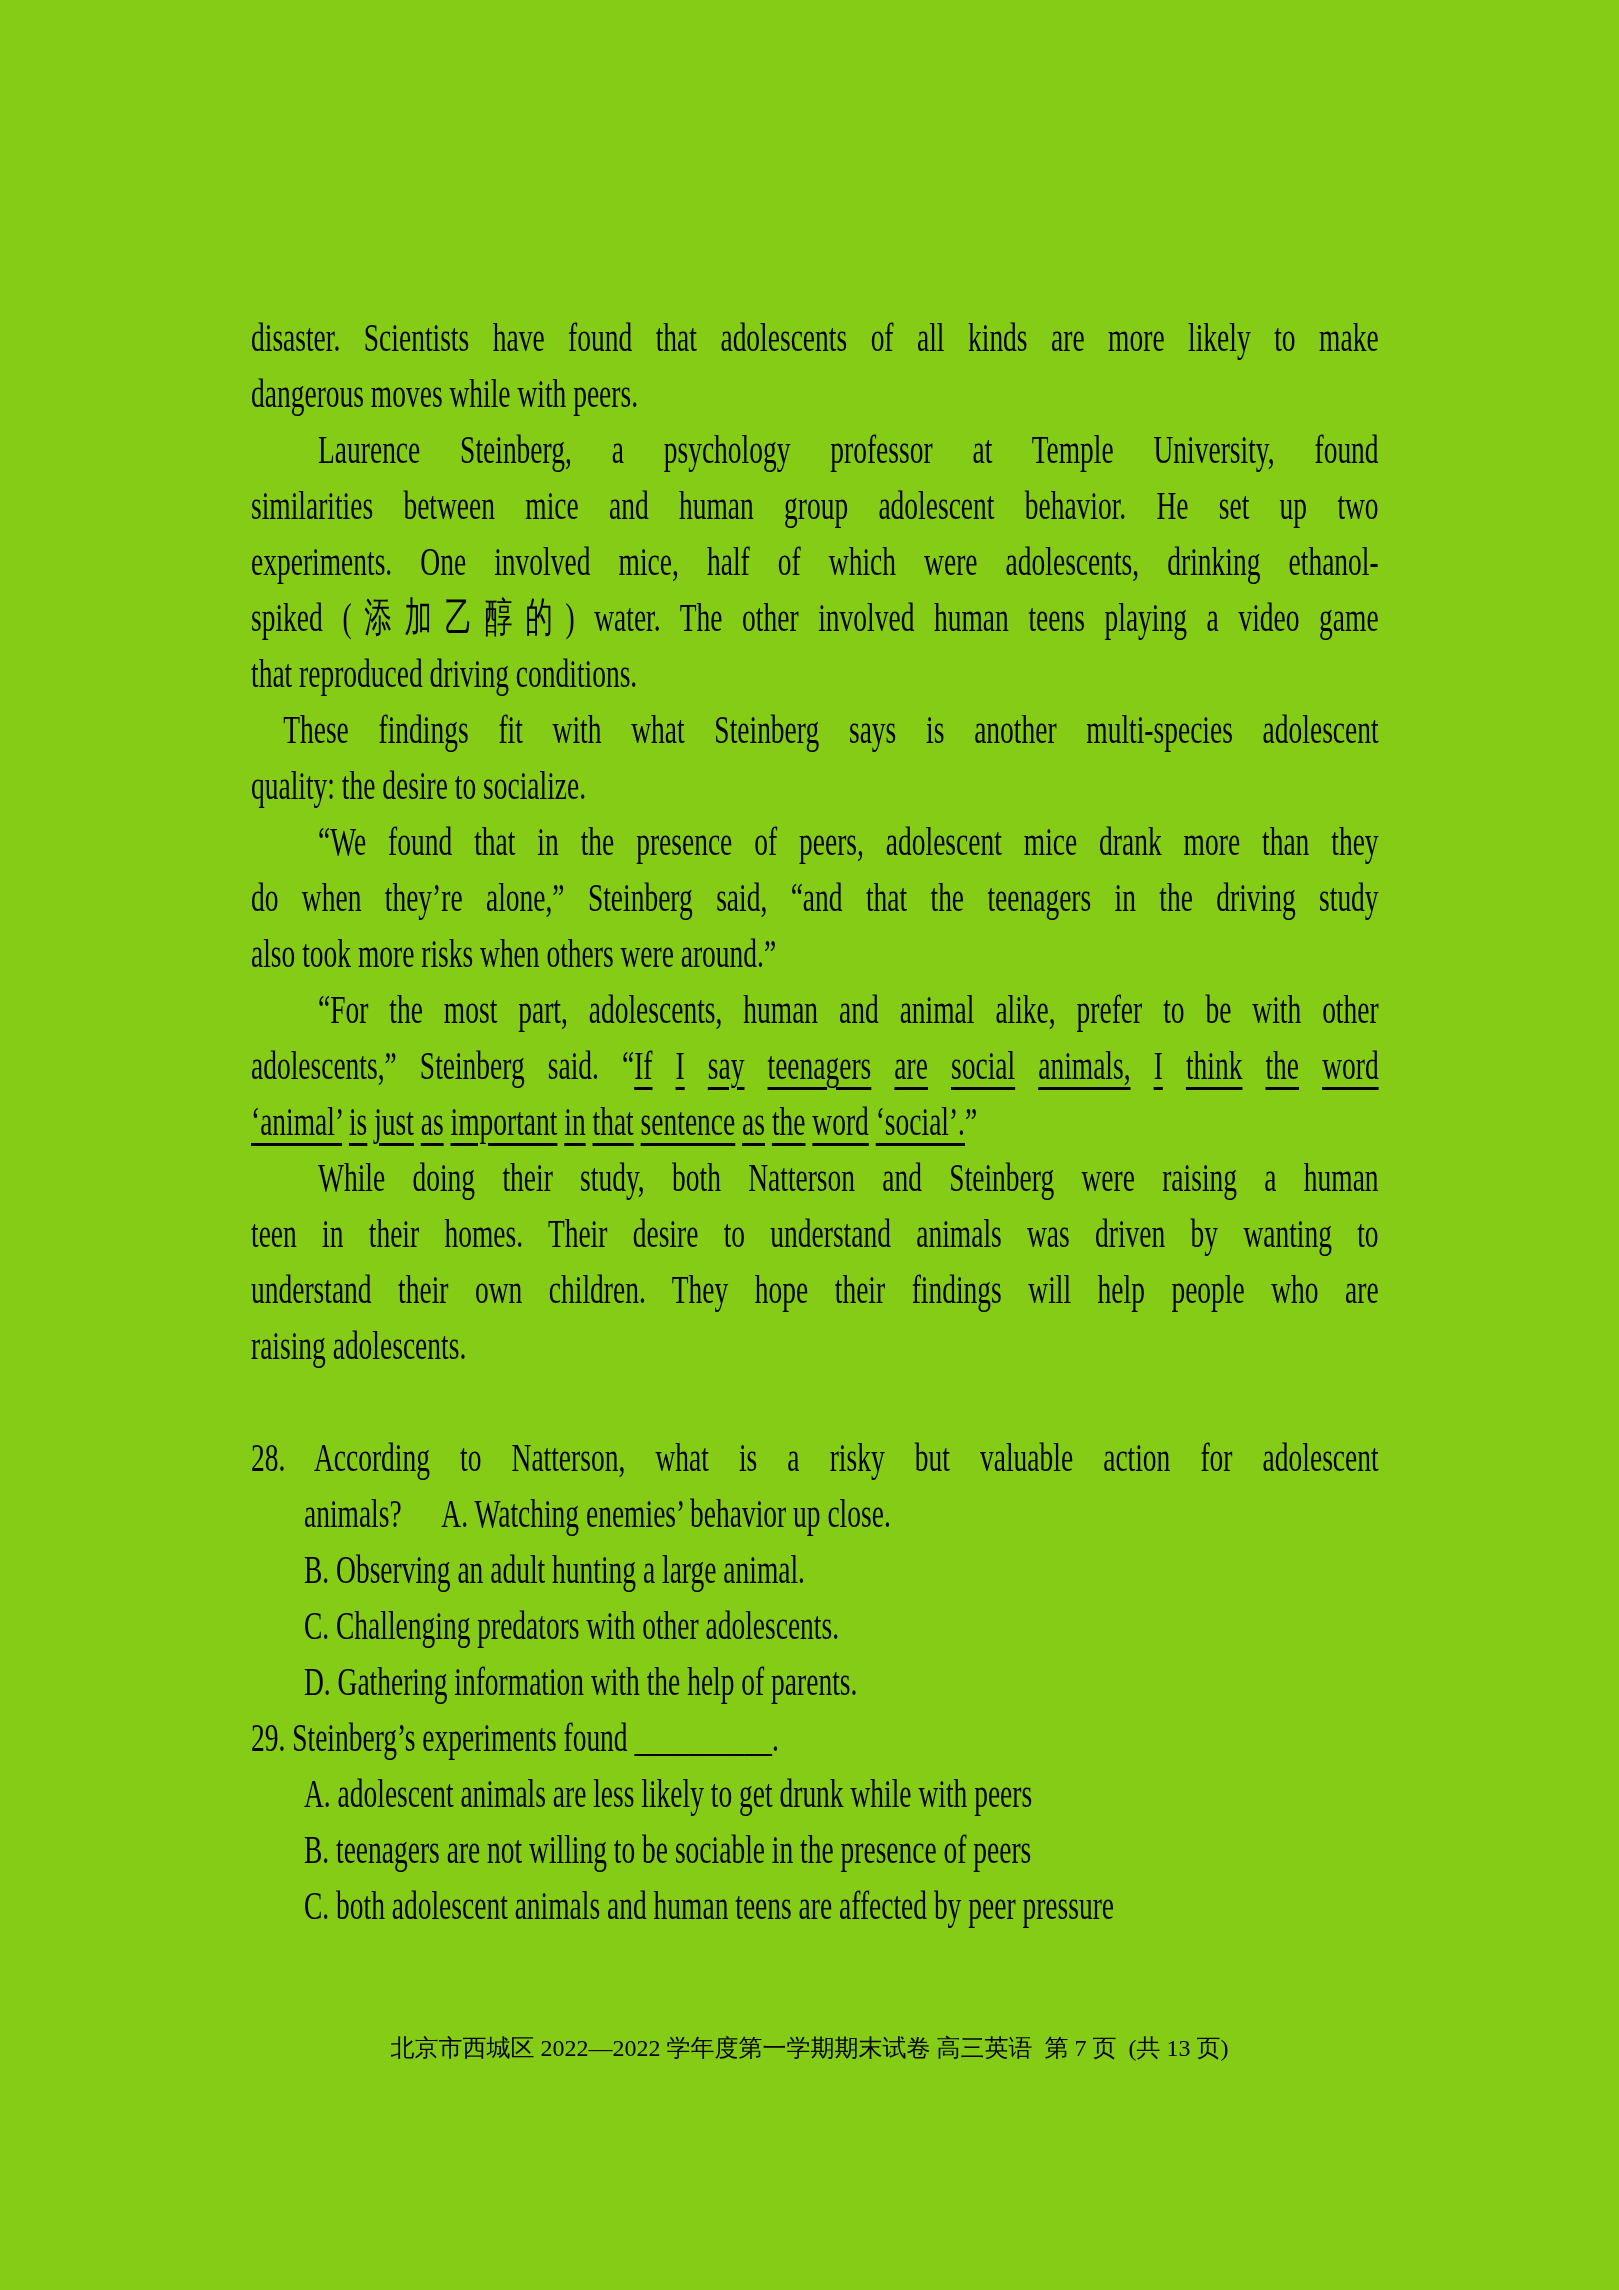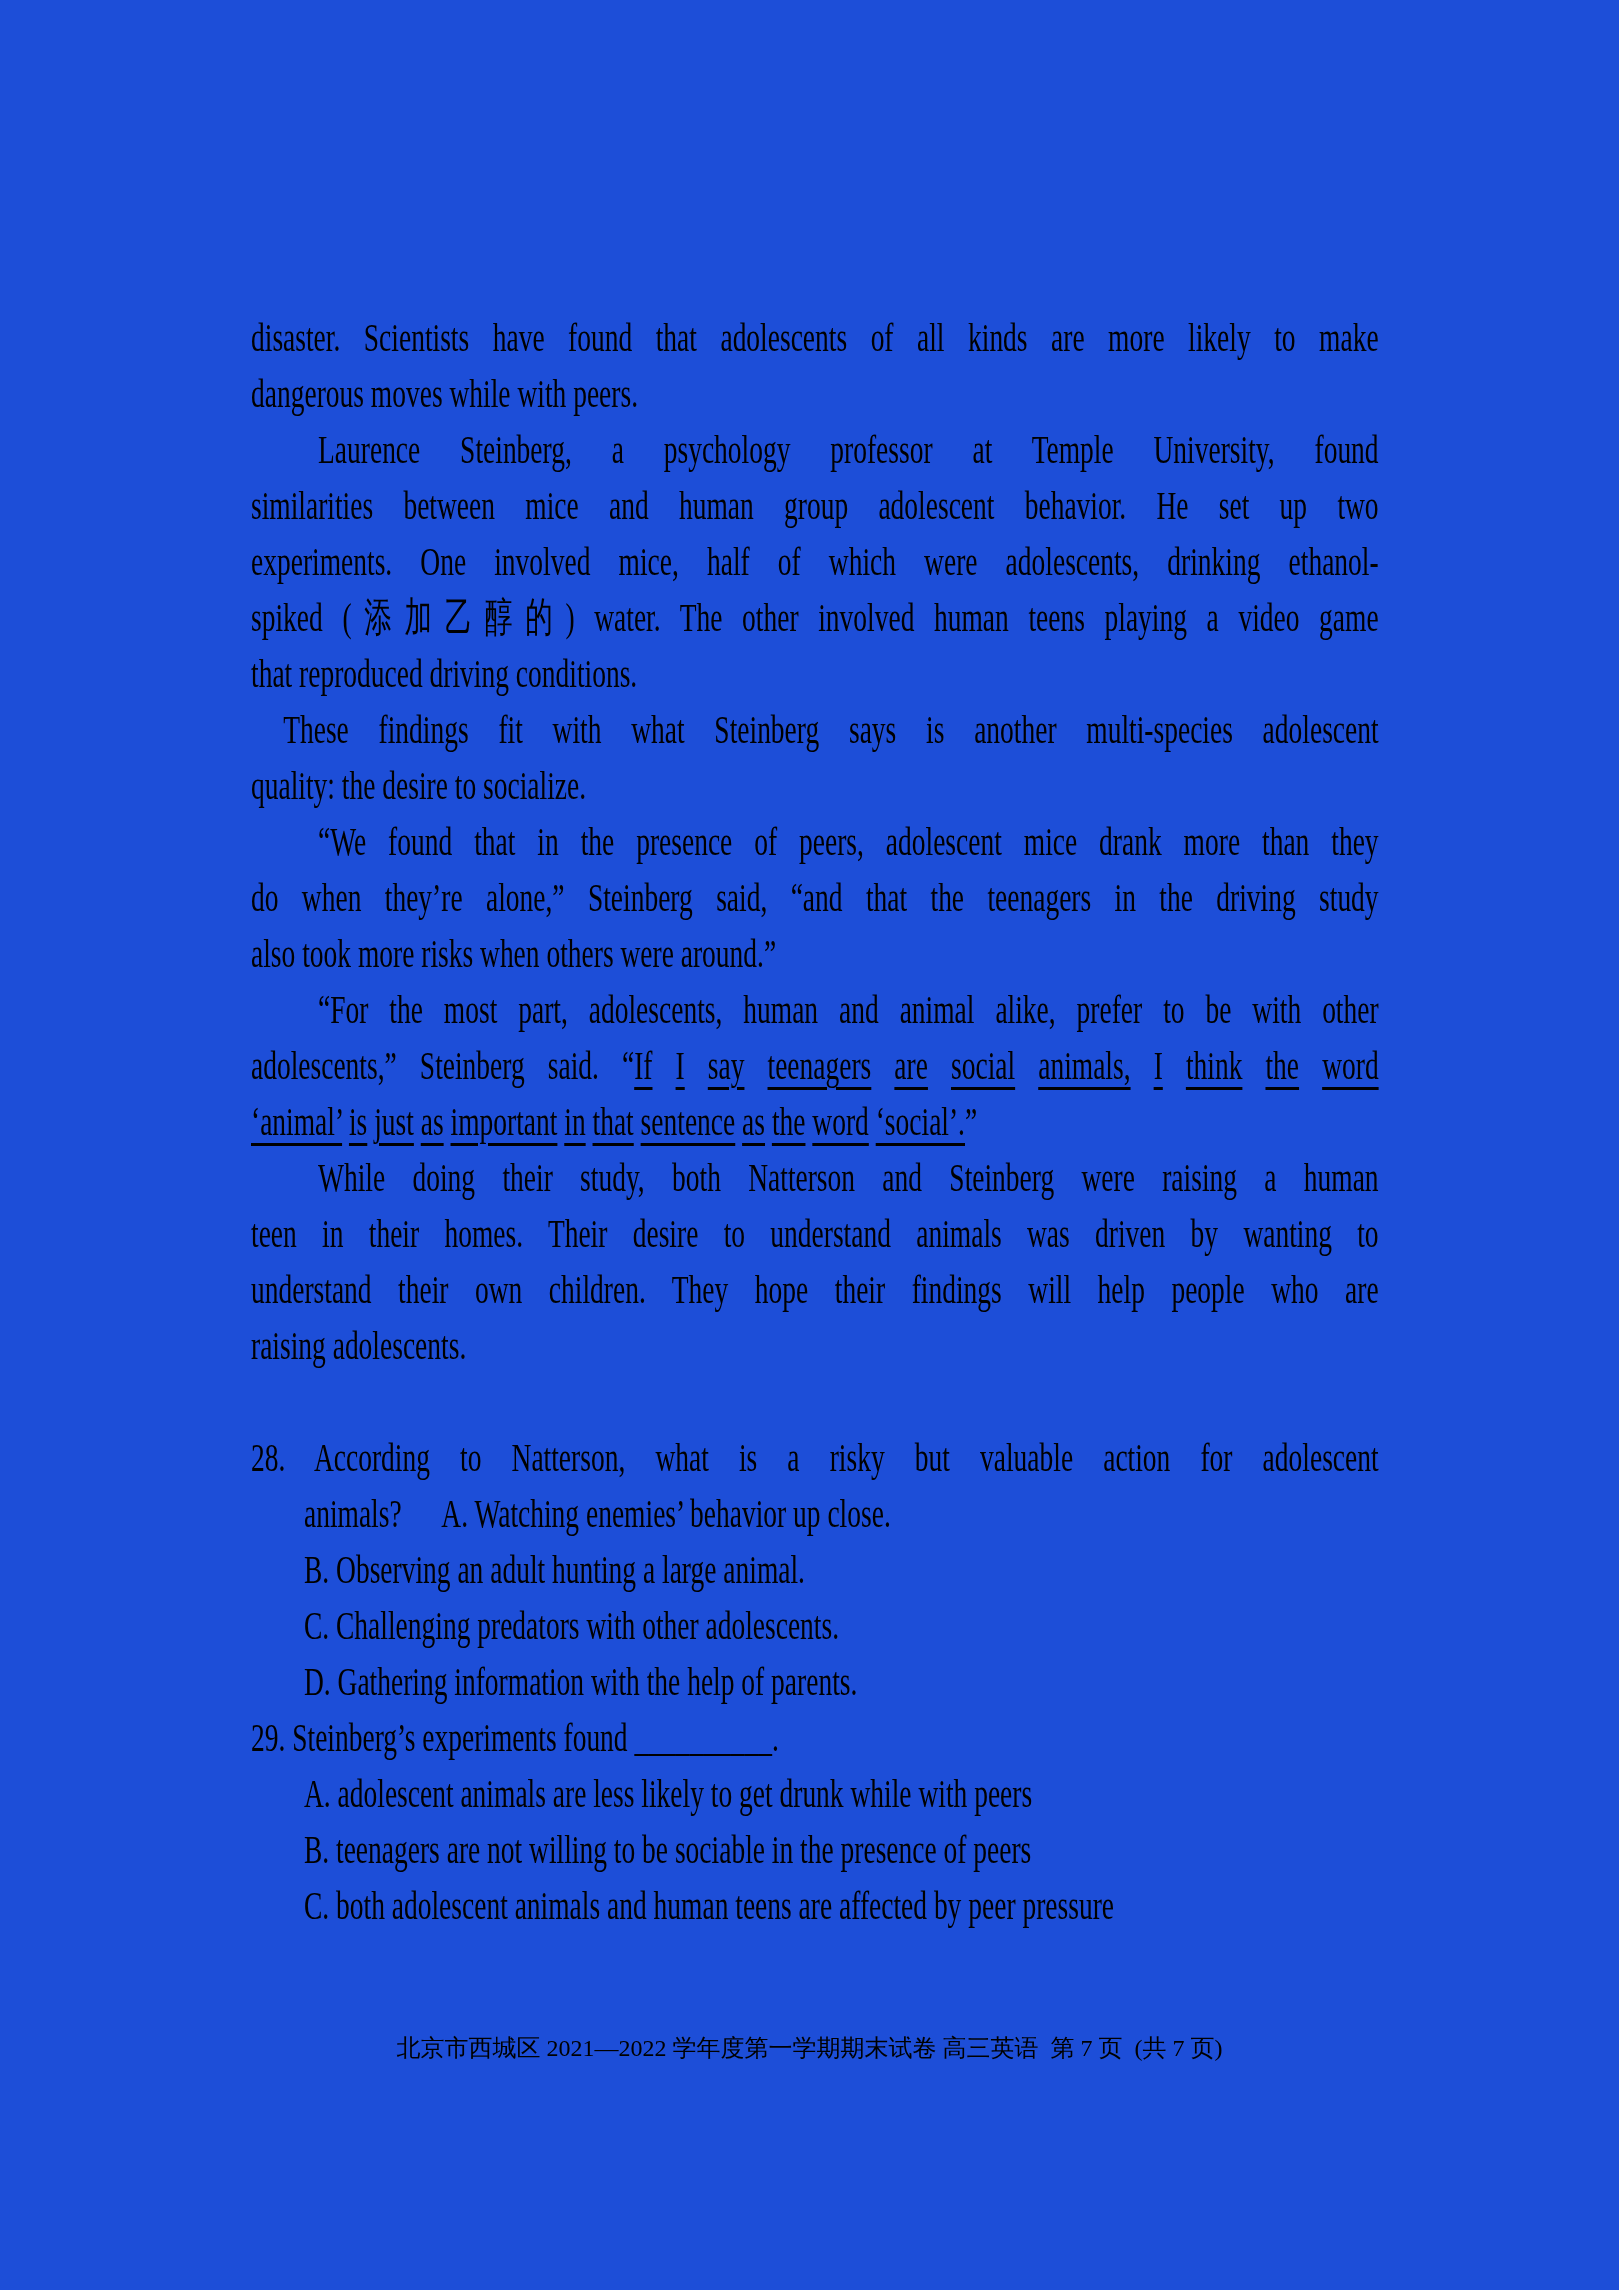--- a/index.html
+++ b/index.html
@@ -5,21 +5,21 @@
 <style>
   html, body {
     margin: 0;
     padding: 0;
     background: #ffffff;
   }
   .page {
     position: relative;
     width: 1619px;
     height: 2290px;
-    background: #1d4ed8;
+    background: #84cc16;
     color: #000000;
     font-family: "Liberation Serif", "DejaVu Serif", serif;
     overflow: hidden;
   }
   .textcol {
     position: absolute;
     left: 251px;
     top: 309px;
     width: 1128px;
   }
@@ -111,15 +111,15 @@
           <div class="line left ind-opt">D. Gathering information with the help of parents.</div>
         </div>
         <div>
           <div class="line left">29. Steinberg’s experiments found __________.</div>
           <div class="line left ind-opt">A. adolescent animals are less likely to get drunk while with peers</div>
           <div class="line left ind-opt">B. teenagers are not willing to be sociable in the presence of peers</div>
           <div class="line left ind-opt">C. both adolescent animals and human teens are affected by peer pressure</div>
         </div>
       </div>
     </div>
-  <div class="footer">北京市西城区 2021—2022 学年度第一学期期末试卷 高三英语  第 7 页  (共 7 页)</div>
+  <div class="footer">北京市西城区 2022—2022 学年度第一学期期末试卷 高三英语  第 7 页  (共 13 页)</div>
 </div>
 
 
 </body></html>

